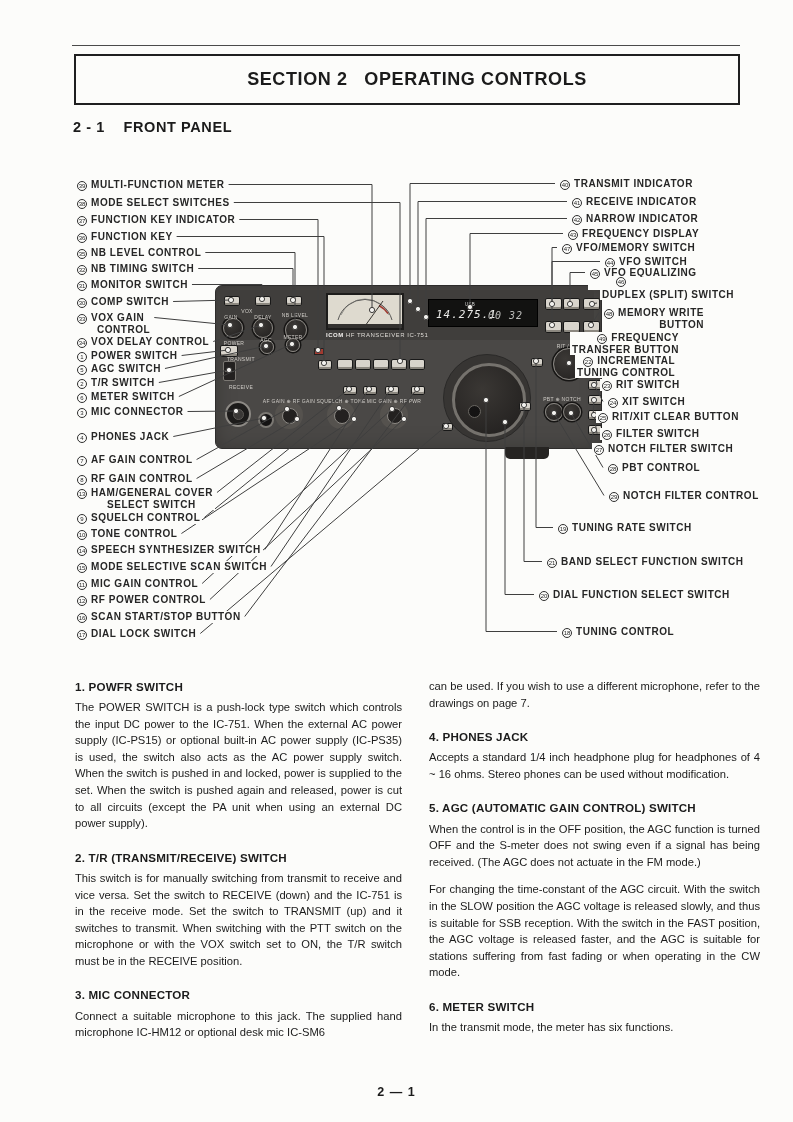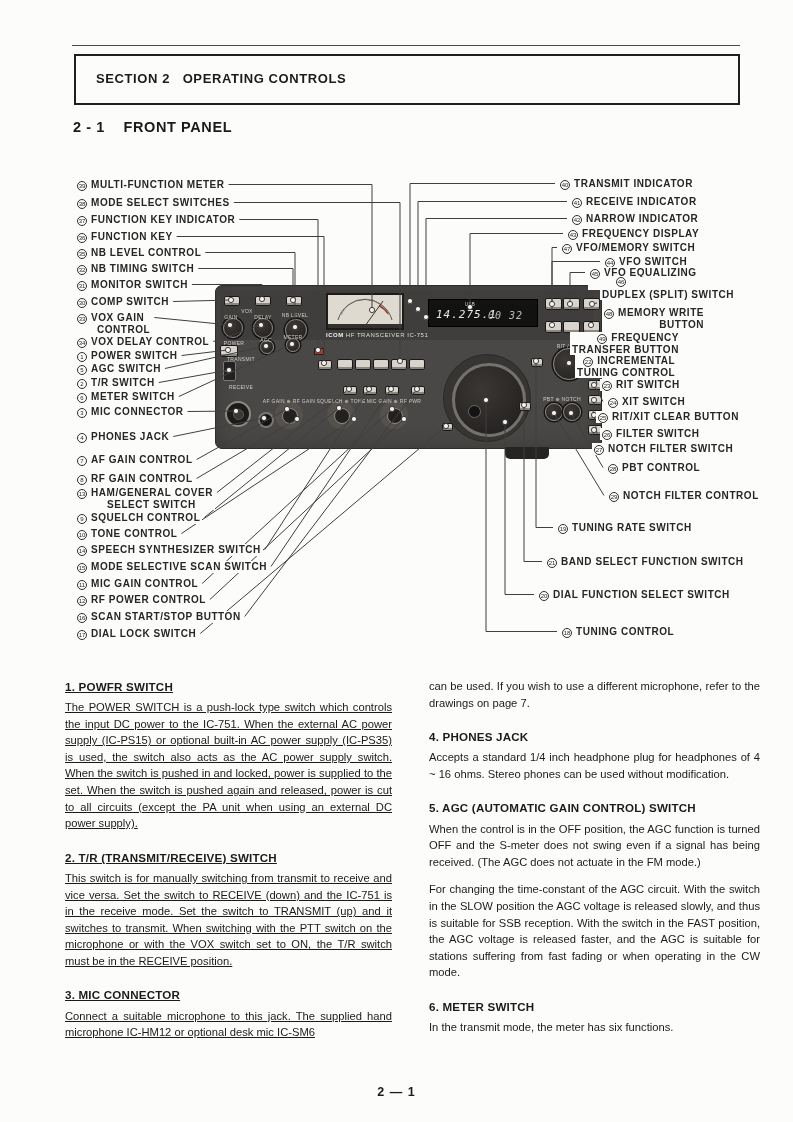--- a/index.html
+++ b/index.html
@@ -2,21 +2,21 @@
 <html><head>
 <meta charset="utf-8">
 <style>
   html,body{margin:0;padding:0;background:#e9e9e7;}
   .page{position:relative;width:793px;height:1122px;margin:0 auto;background:#fcfcfa;
         font-family:"Liberation Sans",sans-serif;color:#1b1b1b;overflow:hidden;}
 
   
   .top-rule{position:absolute;left:72px;top:45px;width:668px;height:1px;background:#4a4a4a;z-index:4;}
   .section-box{position:absolute;left:74px;top:54px;width:662px;height:47px;border:2px solid #1f1f1f;z-index:4;}
-  .section-box span{display:block;padding-left:20px;line-height:46px;font-size:13px;font-weight:bold;letter-spacing:0.6px;}
+  .section-box span{display:block;padding-left:20px;line-height:46px;font-size:18px;font-weight:bold;letter-spacing:0.6px;text-align:center;}
   .subsection{position:absolute;left:73px;top:119px;font-size:14.5px;font-weight:bold;letter-spacing:0.6px;z-index:4;}
 
   
   .panel{position:absolute;left:215px;top:285px;width:385px;height:162px;background:#4a4846;
          border:1px solid #2e2d2c;border-radius:7px;z-index:0;box-shadow:inset 0 0 18px #3a3836;}
   .panel-top{position:absolute;left:220px;top:290px;width:374px;height:50px;background:#403e3c;border-radius:4px;z-index:0;}
   .meter{position:absolute;left:326px;top:293px;width:74px;height:33px;background:#dedacf;border:2px solid #1d1c1b;z-index:1;}
   .brand{position:absolute;left:326px;top:332px;width:170px;height:9px;font-size:6px;color:#dfdcd7;
          letter-spacing:0.5px;white-space:nowrap;z-index:1;}
   .brand b{color:#f3f1ee;}
@@ -56,21 +56,21 @@
   .callout{position:absolute;z-index:3;background:#fcfcfa;padding:0 2px;font-weight:bold;font-size:10px;
            letter-spacing:0.55px;color:#262626;line-height:11px;white-space:pre-line;}
   .callout.ar{text-align:right;}
   .cnum{display:inline-flex;width:10px;height:10px;border:1px solid #2e2e2e;border-radius:50%;
         font-size:6px;font-weight:normal;line-height:9px;justify-content:center;align-items:center;
         margin-right:4px;vertical-align:0.5px;letter-spacing:0;box-sizing:border-box;}
   .callout.numabove .cnum{display:flex;margin:0 0 2px 14px;}
 
   
   .col{position:absolute;top:678px;width:327px;font-size:11.2px;line-height:1.48;text-align:justify;z-index:4;}
-  .col-left{left:65px;text-decoration:underline;}
+  .col-left{left:75px;}
   .col-right{left:429px;width:331px;}
   .article-section{margin-bottom:17px;}
   .article-section h4{font-size:11.6px;margin:0 0 4px 0;letter-spacing:0.2px;}
   .article-section p{margin:0 0 11px 0;}
 
   .page-number{position:absolute;left:0;right:0;top:1085px;text-align:center;font-size:12.5px;
                font-weight:bold;letter-spacing:1px;z-index:4;}
 </style>
 </head>
 <body>

